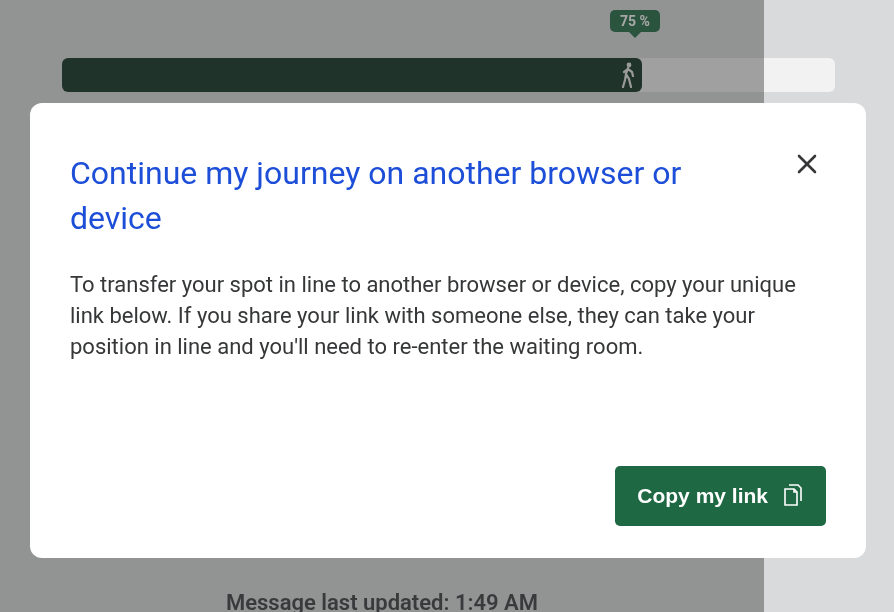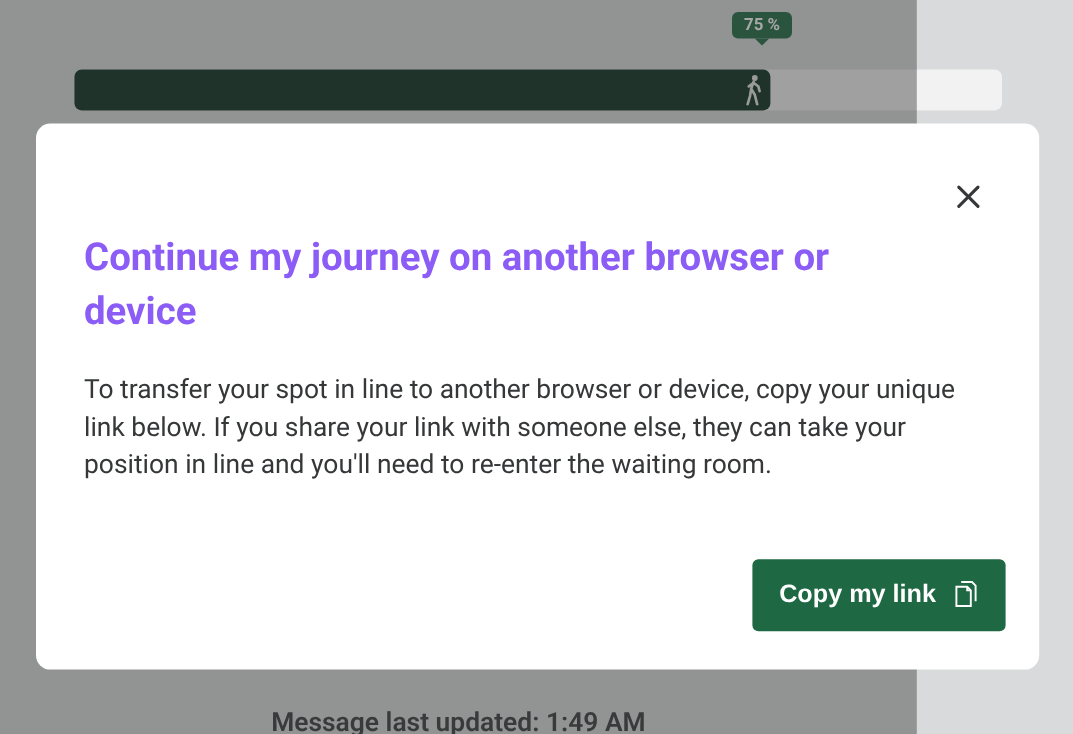--- a/index.html
+++ b/index.html
@@ -86,25 +86,24 @@
     left: 30px;
     top: 103px;
     width: 836px;
     height: 455px;
     background: #ffffff;
     border-radius: 12px;
     padding: 48px 44px 40px 40px;
   }
   .modal-title {
     font-size: 32px;
-    font-weight: 700;
-    color: #8b5cf6;
+    font-weight: 400;
+    color: #1d4ed8;
     line-height: 1.4;
     max-width: 660px;
-    margin-top: 41px;
   }
   .modal-close {
     position: absolute;
     right: 44px;
     top: 46px;
     width: 30px;
     height: 30px;
     cursor: pointer;
     display: flex;
     align-items: center;
@@ -113,21 +112,21 @@
   }
   .modal-body {
     margin-top: 28px;
     font-size: 22px;
     line-height: 1.42;
     color: #363738;
     max-width: 760px;
   }
   .copy-btn {
     position: absolute;
-    right: 28px;
+    right: 40px;
     bottom: 32px;
     background: #1e6843;
     color: #fff;
     border: none;
     border-radius: 5px;
     font-size: 21px;
     font-weight: 700;
     padding: 17px 22px;
     cursor: pointer;
     display: inline-flex;

